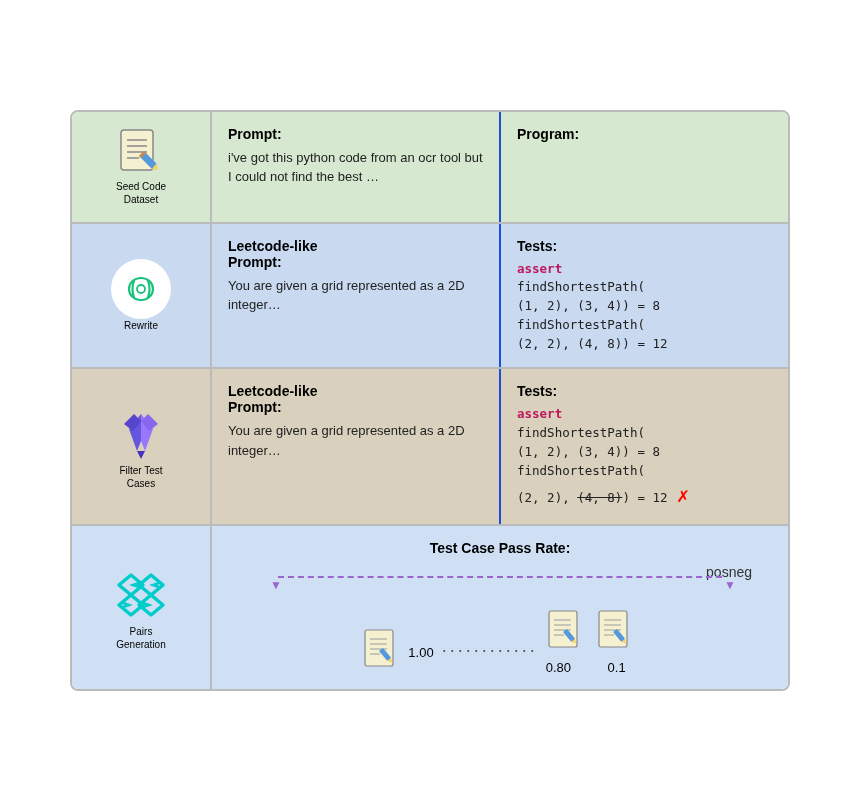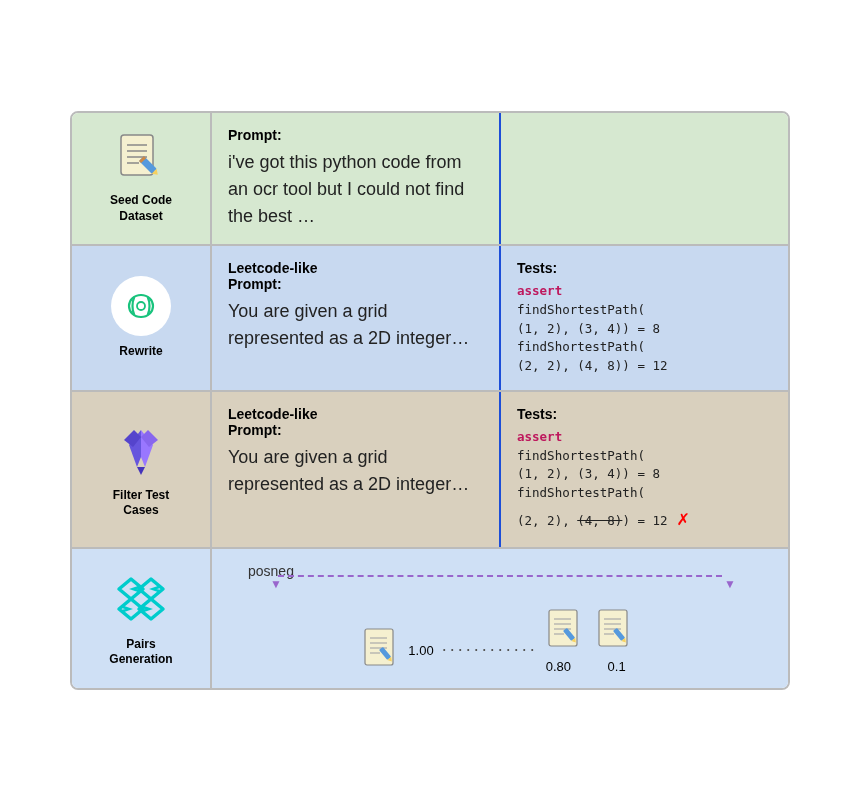--- a/index.html
+++ b/index.html
@@ -42,23 +42,22 @@
       min-width: 140px;
       display: flex;
       flex-direction: column;
       align-items: center;
       justify-content: center;
       padding: 16px 10px;
       border-right: 2px solid #bbb;
       text-align: center;
     }
     .left-col .label {
-      font-weight: bold;
-      font-size: 12px;
-      margin-top: 8px;
+      font-weight: normal;
+      font-size: 10px;
       line-height: 1.3;
     }
     .right-cols {
       flex: 1;
       display: flex;
       flex-direction: row;
     }
     .mid-col {
       flex: 1;
       padding: 14px 16px;
@@ -67,21 +66,21 @@
     .right-col {
       flex: 1;
       padding: 14px 16px;
     }
     .col-header {
       font-weight: bold;
       font-size: 14px;
       margin-bottom: 6px;
     }
     .col-text {
-      font-size: 18px;
+      font-size: 13px;
       line-height: 1.5;
       color: #222;
     }
     .red-text { color: #be185d; font-weight: bold; }
     .mono { font-family: monospace; font-size: 12.5px; }
     
     .icon-openai {
       width: 60px;
       height: 60px;
       background: #fff;
@@ -134,20 +133,21 @@
       </svg>
       <span class="label" style="white-space:pre-line">Seed Code
 Dataset</span>
     </div>
     <div class="right-cols">
       <div class="mid-col">
         <div class="col-header">Prompt:</div>
         <div class="col-text">i've got this python code from an ocr tool but I could not find the best …</div>
       </div>
       <div class="right-col">
+        <div class="col-header">Program:</div>
       </div>
     </div>
   </div>
 
   <div class="row row-blue">
     <div class="left-col">
 
       <div class="icon-openai">
         <svg width="38" height="38" viewBox="0 0 38 38">
           <g fill="none" stroke="#19c37d" stroke-width="2.2" stroke-linecap="round">
@@ -242,23 +242,24 @@
           <polygon points="40,10 52,20 40,30 28,20" fill="none" stroke="#00cccc" stroke-width="3.5" stroke-linejoin="round"></polygon>
           <polygon points="40,30 52,40 40,50 28,40" fill="none" stroke="#00cccc" stroke-width="3.5" stroke-linejoin="round"></polygon>
           <polyline points="48,18 42,20 48,22" fill="none" stroke="#00cccc" stroke-width="2.5" stroke-linecap="round"></polyline>
           <polyline points="32,38 38,40 32,42" fill="none" stroke="#00cccc" stroke-width="2.5" stroke-linecap="round"></polyline>
         </g>
       </svg>
       <span class="label" style="white-space:pre-line">Pairs
 Generation</span>
     </div>
     <div class="pairs-content">
+      <div class="pairs-header">Test Case Pass Rate:</div>
 
       <div style="position:relative; width:100%; margin-bottom: 30px;">
-        <div style="display:flex; justify-content:flex-start; padding: 0 20px;">
+        <div style="display:flex; justify-content:flex-end; padding: 0 20px;">
           <span style="font-size:14px;color:#333;">pos</span>
           <span style="font-size:14px;color:#333;">neg</span>
         </div>
 
         <div style="position:absolute; top:12px; left:50px; right:50px; border-top: 2px dashed #9966cc;"></div>
 
         <div style="position:absolute; left:42px; top:14px; color:#9966cc; font-size:12px;">▼</div>
 
         <div style="position:absolute; right:36px; top:14px; color:#9966cc; font-size:12px;">▼</div>
       </div>

